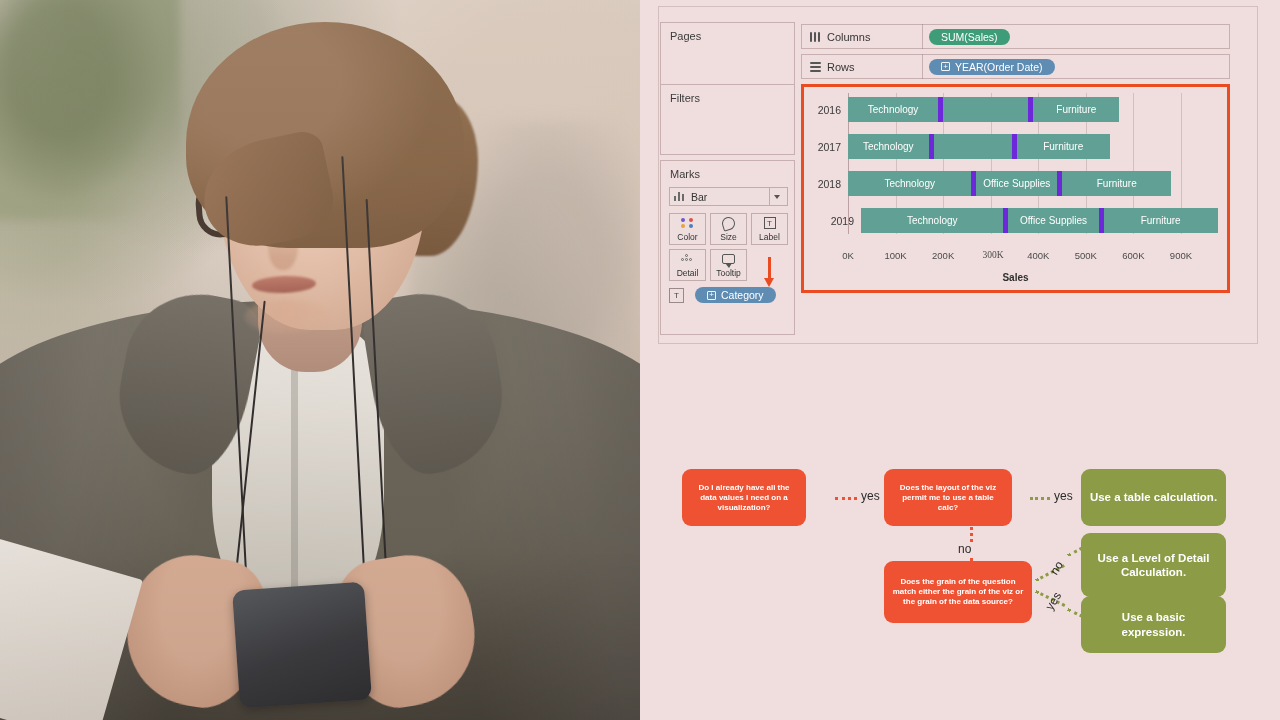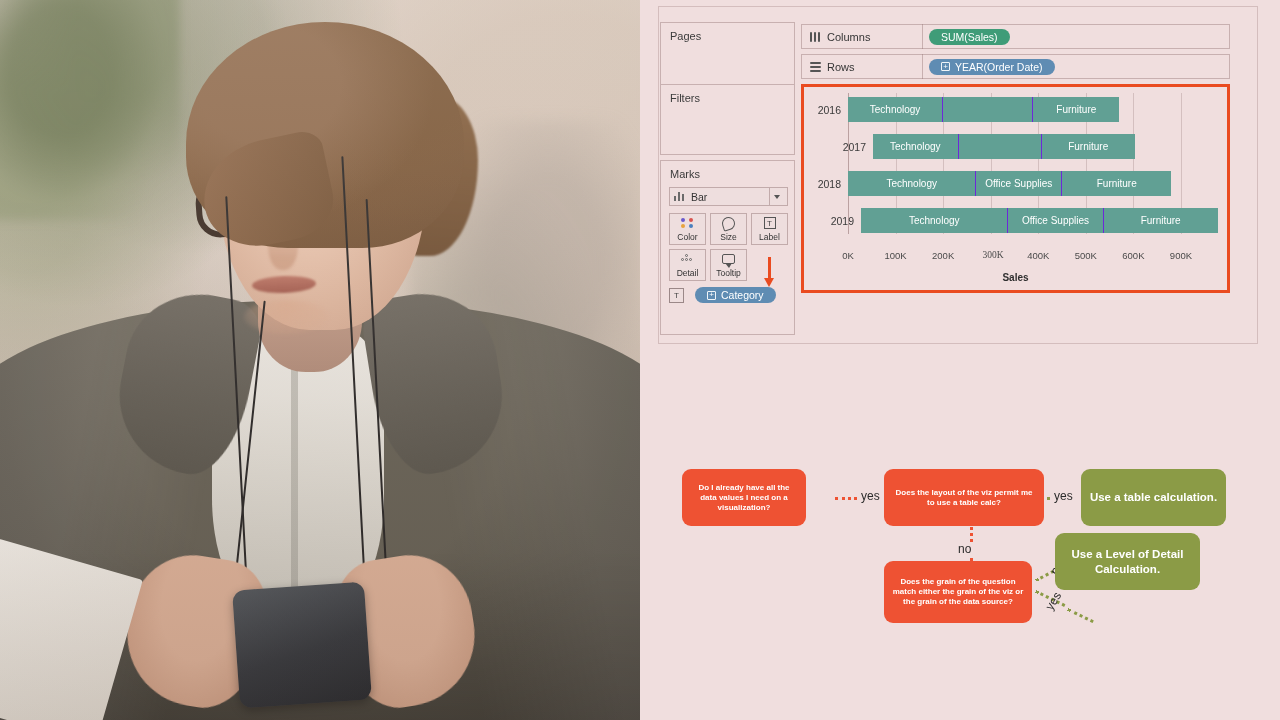--- a/index.html
+++ b/index.html
@@ -282,21 +282,21 @@
   .viz-box {
     position:absolute; left:161px; top:84px; width:429px; height:209px;
     border:3px solid #ea4b20; background:#f0dede;
   }
   .viz-inner { position:absolute; inset:0; }
   .gridline { position:absolute; top:6px; bottom:56px; width:1px; background: rgba(190,165,165,0.55); }
   .row-group { position:absolute; left:0; right:0; display:flex; align-items:center; }
   .row-year { width:44px; text-align:right; padding-right:7px; font-size:10.5px; color:#3a3a3a; }
   .bar { height:25px; display:flex; }
   .seg {
-    background:#61a094; border-right:1px solid #6d28d9;
+    background:#61a094; border-right:5px solid #6d28d9;
     display:flex; align-items:center; justify-content:center;
     color:#ffffff; font-size:10px; white-space:nowrap; overflow:hidden;
   }
   .seg:last-child { border-right:none; }
   .axis-ticks { position:absolute; left:0; right:0; bottom:26px; height:14px; }
   .tick { position:absolute; font-size:9.5px; color:#4a4a4a; transform: translateX(-50%); }
   .axis-title { position:absolute; bottom:7px; left:0; right:0; text-align:center; font-size:10px; font-weight:bold; color:#2f2f2f; }
 
   
   .flow { position:absolute; left:0; top:356px; width:640px; height:364px; }
@@ -477,21 +477,21 @@
           <div class="gridline" style="left: 329.385px;"></div>
           <div class="gridline" style="left: 376.949px;"></div>
           <div class="row-group" style="top: 10px;">
             <div class="row-year">2016</div>
             <div class="bar">
               <div class="seg" style="width: 95.1282px;">Technology</div>
               <div class="seg" style="width: 90.3718px;"></div>
               <div class="seg" style="width: 85.6154px;">Furniture</div>
             </div>
           </div>
-          <div class="row-group" style="top: 47px; padding-left: 25px;">
+          <div class="row-group" style="top: 47px;">
             <div class="row-year">2017</div>
             <div class="bar">
               <div class="seg" style="width: 85.6154px;">Technology</div>
               <div class="seg" style="width: 83.2372px;"></div>
               <div class="seg" style="width: 92.75px;">Furniture</div>
             </div>
           </div>
           <div class="row-group" style="top: 84px;">
             <div class="row-year">2018</div>
             <div class="bar">
@@ -528,19 +528,20 @@
 
     <div class="dotline dot-diag" style="left:396px; top:223px; width:32px; transform: rotate(-28deg);"></div>
     <div class="conn-label" style="left:410px; top:205px; transform: rotate(-58deg); font-size:12px;">no</div>
     <div class="dotline dot-diag" style="left:428px; top:198px; width:28px; transform: rotate(-28deg);"></div>
 
     <div class="dotline dot-diag" style="left:396px; top:234px; width:32px; transform: rotate(26deg);"></div>
     <div class="conn-label" style="left:404px; top:238px; transform: rotate(-58deg); font-size:12px;">yes</div>
     <div class="dotline dot-diag" style="left:428px; top:252px; width:28px; transform: rotate(26deg);"></div>
 
     <div class="node q" style="left:42px; top:113px; width:124px; height:57px;">Do I already have all the data values I need on a visualization?</div>
-    <div class="node q" style="left:244px; top:113px; width:160px; height:57px;">Does the layout of the viz permit me to use a table calc?</div>
+    <div class="node q" style="left:244px; top:113px; width:128px; height:57px;">Does the layout of the viz permit me to use a table calc?</div>
     <div class="node a" style="left:441px; top:113px; width:145px; height:57px;">Use a table calculation.</div>
 
     <div class="node q" style="left:244px; top:205px; width:148px; height:62px;">Does the grain of the question match either the grain of the viz or the grain of the data source?</div>
-    <div class="node a" style="left:415px; top:177px; width:145px; height:57px;">Use a Level of Detail Calculation.</div>
+    <div class="node a" style="left:441px; top:177px; width:145px; height:64px;">Use a Level of Detail Calculation.</div>
+    <div class="node a" style="left:441px; top:240px; width:145px; height:57px;">Use a basic expression.</div>
   </div>
 </div>
 
 </body></html>

